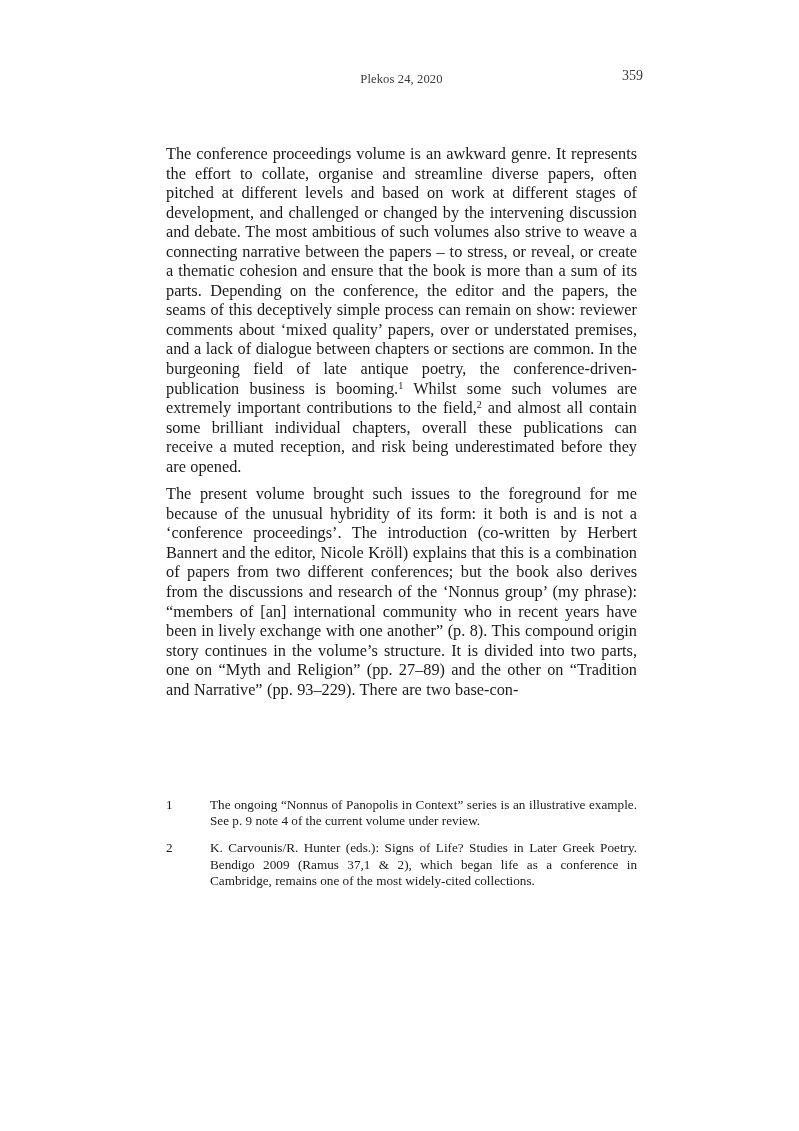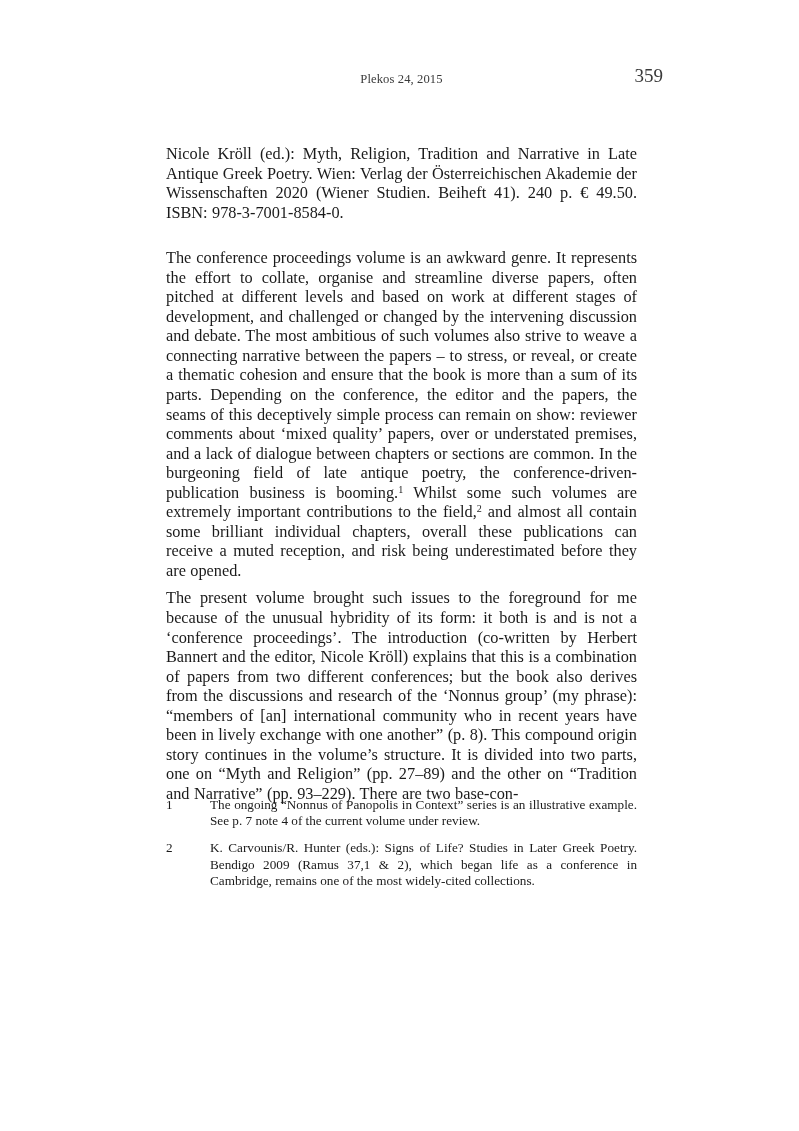--- a/index.html
+++ b/index.html
@@ -33,25 +33,25 @@
     left: 166px;
     width: 471px;
     text-align: center;
     font-size: 12.6px;
     line-height: 16px;
     color: #3a3a3a;
     letter-spacing: 0.1px;
   }
   #running-head .folio {
     position: absolute;
-    left: 621px;
+    left: 601px;
     top: -4px;
     width: 42px;
     text-align: right;
-    font-size: 19px;
+    font-size: 14px;
     line-height: 18px;
     color: #3a3a3a;
   }
 
   
   #text-column {
     position: absolute;
     left: 166px;
     top: 144px;
     width: 471px;
@@ -115,39 +115,38 @@
   .footnote .fn-text {
     display: block;
   }
 </style>
 </head>
 <body>
 
 <div id="page">
 
   <div id="running-head">
-    <div class="journal-line">Plekos 24, 2015</div>
+    <div class="journal-line">Plekos 24, 2020</div>
     <div class="folio">359</div>
   </div>
 
   <div id="text-column">
 
-    <p class="para bib">Nicole Kröll (ed.): Myth, Religion, Tradition and Narrative in Late Antique Greek Poetry. Wien: Verlag der Österreichischen Akademie der Wissenschaften 2020 (Wiener Studien. Beiheft 41). 240 p. € 49.50. ISBN: 978-3-7001-8584-0.</p>
 
     <p class="para body">The conference proceedings volume is an awkward genre. It represents the effort to collate, organise and streamline diverse papers, often pitched at different levels and based on work at different stages of development, and challenged or changed by the intervening discussion and debate. The most ambitious of such volumes also strive to weave a connecting narrative between the papers – to stress, or reveal, or create a thematic cohesion and ensure that the book is more than a sum of its parts. Depending on the conference, the editor and the papers, the seams of this deceptively simple process can remain on show: reviewer comments about ‘mixed quality’ papers, over or understated premises, and a lack of dialogue between chapters or sections are common. In the burgeoning field of late antique poetry, the conference-driven-publication business is booming.<sup>1</sup> Whilst some such volumes are extremely important contributions to the field,<sup>2</sup> and almost all contain some brilliant individual chapters, overall these publications can receive a muted reception, and risk being underestimated before they are opened.</p>
 
     <p class="para body last">The present volume brought such issues to the foreground for me because of the unusual hybridity of its form: it both is and is not a ‘conference proceedings’. The introduction (co-written by Herbert Bannert and the editor, Nicole Kröll) explains that this is a combination of papers from two different conferences; but the book also derives from the discussions and research of the ‘Nonnus group’ (my phrase): “members of [an] international community who in recent years have been in lively exchange with one another” (p. 8). This compound origin story continues in the volume’s structure. It is divided into two parts, one on “Myth and Religion” (pp. 27–89) and the other on “Tradition and Narrative” (pp. 93–229). There are two base-con-</p>
 
   </div>
 
   <div id="footnotes">
 
     <div class="footnote">
       <span class="fn-num">1</span>
-      <span class="fn-text">The ongoing “Nonnus of Panopolis in Context” series is an illustrative example. See p. 7 note 4 of the current volume under review.</span>
+      <span class="fn-text">The ongoing “Nonnus of Panopolis in Context” series is an illustrative example. See p. 9 note 4 of the current volume under review.</span>
     </div>
 
     <div class="footnote">
       <span class="fn-num">2</span>
       <span class="fn-text">K. Carvounis/R. Hunter (eds.): Signs of Life? Studies in Later Greek Poetry. Bendigo 2009 (Ramus 37,1 &amp; 2), which began life as a conference in Cambridge, remains one of the most widely-cited collections.</span>
     </div>
 
   </div>
 
 </div>

